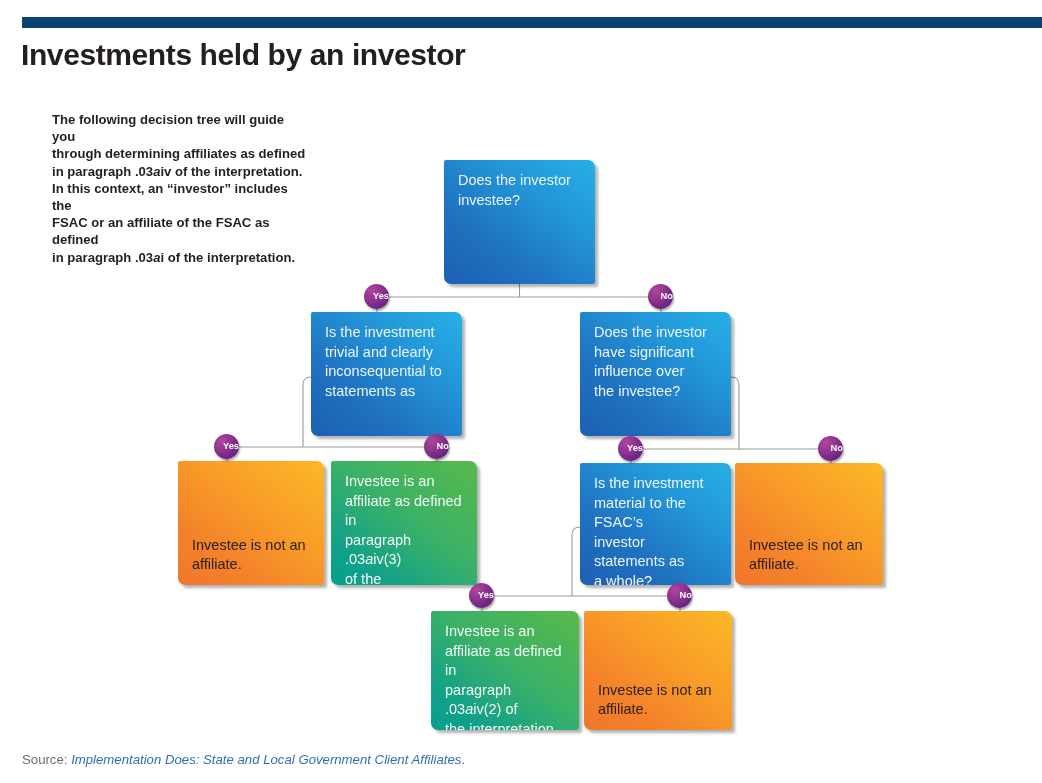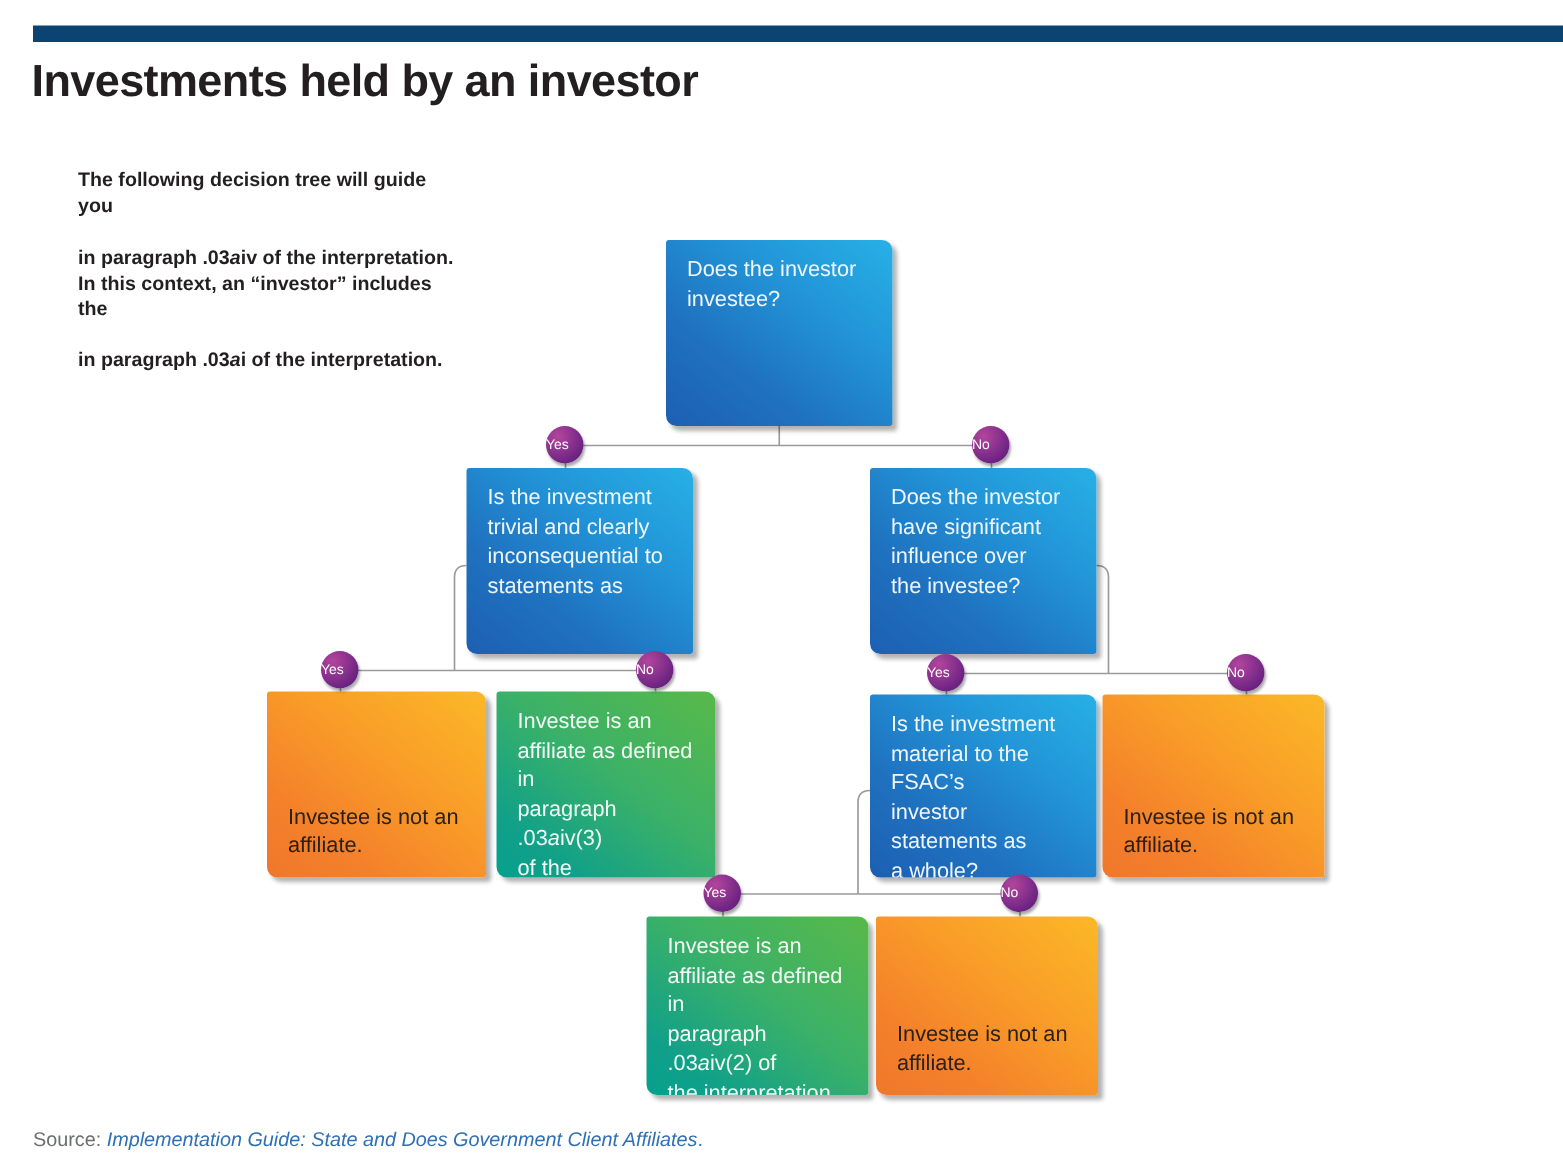--- a/index.html
+++ b/index.html
@@ -100,23 +100,23 @@
 
   
   .badge {
     position: absolute;
     width: 25px;
     height: 25px;
     border-radius: 50%;
     background: radial-gradient(circle at 32% 28%, #b3459b 0%, #8e3490 38%, #6c2382 72%, #5b1d77 100%);
     color: #ffffff;
     font-size: 9.3px;
-    font-weight: normal;
+    font-weight: bold;
     line-height: 25px;
-    text-align: left;
+    text-align: right;
     box-shadow: 1px 2px 2px rgba(0,0,0,0.35);
     z-index: 5;
   }
 
   
   #source {
     position: absolute;
     left: 22px;
     top: 752px;
     font-size: 13.2px;
@@ -130,24 +130,24 @@
   #source .dot { color: #2f6fb5; font-style: normal; }
 </style>
 </head>
 <body>
 
 <div id="top-rule"></div>
 <div id="page-title">Investments held by an investor</div>
 
 <div id="intro">
   <span>The following decision tree will guide you</span><br>
-  <br>
+  <span>through determining affiliates as defined</span><br>
   <span>in paragraph .03</span><em>a</em><span>iv of the interpretation.</span><br>
   <span>In this context, an “investor” includes the</span><br>
-  <br>
+  <span>FSAC or an affiliate of the FSAC as defined</span><br>
   <span>in paragraph .03</span><em>a</em><span>i of the interpretation.</span>
 </div>
 
 <div id="tree">
 
   <svg id="connectors" viewBox="0 0 1042 783" width="1042" height="783">
     <g fill="none" stroke="#9a9a9a" stroke-width="1.1">
 
       <path d="M519.5 284 L519.5 297"></path>
 
@@ -242,14 +242,14 @@
   <div class="node orange vcenter" style="left:584px; top:611px; width:148px; height:119px;">
     <span>
       <span class="txt">Investee is not an</span>
       <span class="txt">affiliate.</span>
     </span>
   </div>
 
 </div>
 
 <div id="source">
-  <span>Source: </span><span class="title">Implementation Guide: State and Does Government Client Affiliates</span><span class="dot">.</span>
+  <span>Source: </span><span class="title">Implementation Does: State and Local Government Client Affiliates</span><span class="dot">.</span>
 </div>
 
 </body></html>

